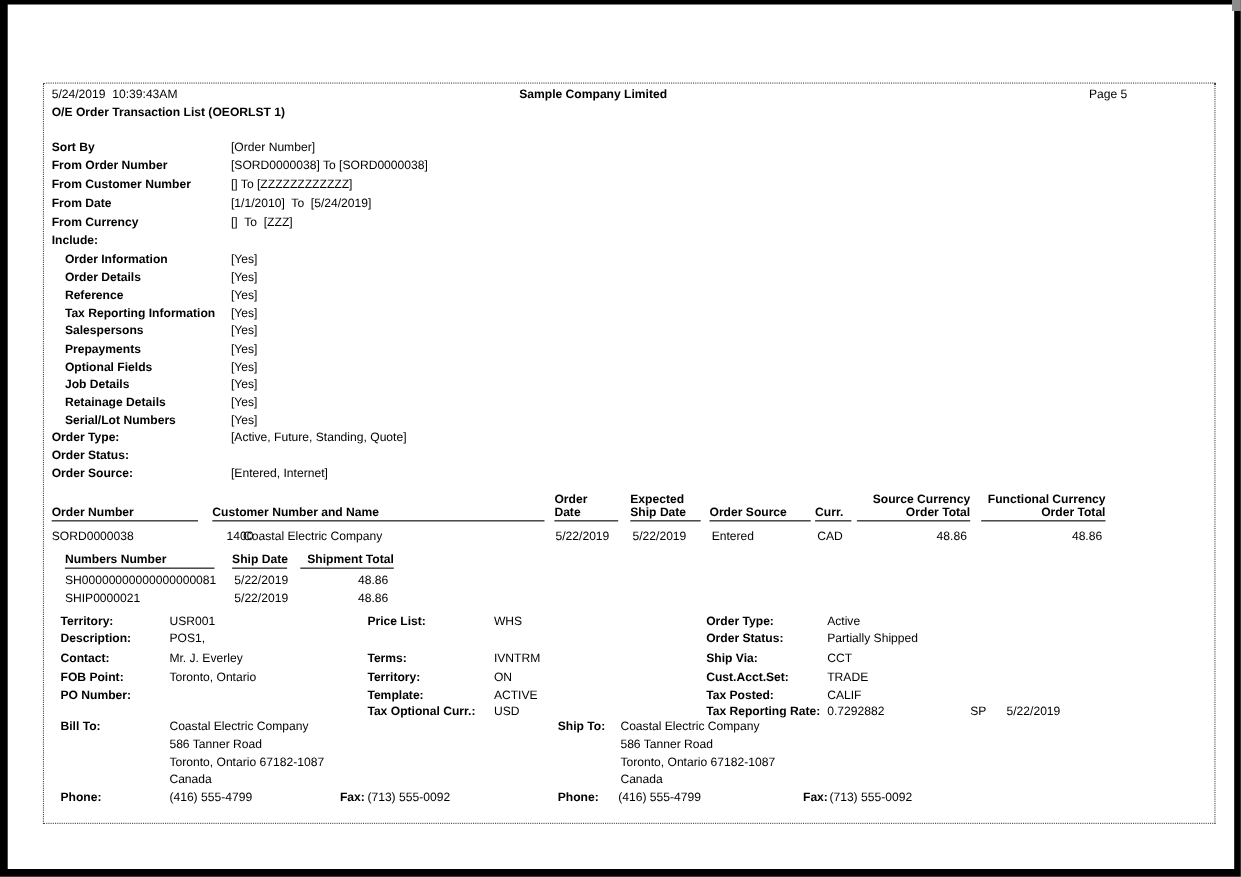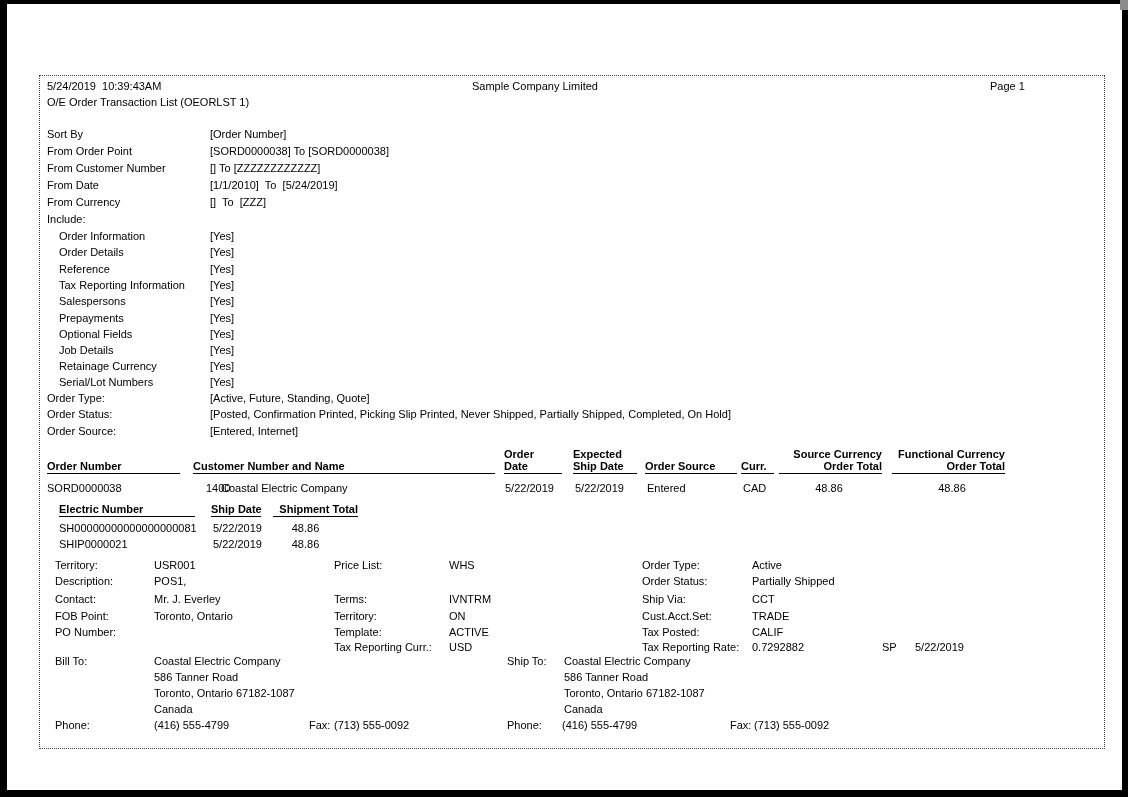--- a/index.html
+++ b/index.html
@@ -16,43 +16,43 @@
   }
   .scroll-corner {
     position:absolute; left:1120px; top:0; width:8px; height:10px;
     background:#8c8c8c; z-index:5;
   }
   .page {
     position:absolute; left:32px; top:71px; width:1066px; height:674px;
     box-sizing:border-box; border:1px dotted #444; background:#fff;
   }
   .t { position:absolute; font-size:11px; line-height:13px; white-space:pre; }
-  .b { font-weight:normal; }
-  .r { text-align:center; }
+  .b { font-weight:bold; }
+  .r { text-align:right; }
   .hc {
     position:absolute; box-sizing:border-box; border-bottom:1px solid #000;
     font-weight:bold; font-size:11px; line-height:12px; white-space:pre;
     display:flex; flex-direction:column; justify-content:flex-end; padding-bottom:1px;
   }
   .hc.r { align-items:flex-end; text-align:center; }
 </style>
 </head>
 <body>
 
 <div class="outer-frame">
   <div class="page">
 
     <div class="t" style="left:7px;top:4px">5/24/2019  10:39:43AM</div>
     <div class="t b" style="left:432px;top:4px">Sample Company Limited</div>
-    <div class="t" style="left:950px;top:4px">Page 1</div>
+    <div class="t" style="left:950px;top:4px">Page 5</div>
     <div class="t b" style="left:7px;top:20px">O/E Order Transaction List (OEORLST 1)</div>
 
     <div class="t b" style="left:7px;top:52px">Sort By</div>
     <div class="t" style="left:170px;top:52px">[Order Number]</div>
-    <div class="t b" style="left:7px;top:69px">From Order Point</div>
+    <div class="t b" style="left:7px;top:69px">From Order Number</div>
     <div class="t" style="left:170px;top:69px">[SORD0000038] To [SORD0000038]</div>
     <div class="t b" style="left:7px;top:86px">From Customer Number</div>
     <div class="t" style="left:170px;top:86px">[] To [ZZZZZZZZZZZZ]</div>
     <div class="t b" style="left:7px;top:103px">From Date</div>
     <div class="t" style="left:170px;top:103px">[1/1/2010]  To  [5/24/2019]</div>
     <div class="t b" style="left:7px;top:120px">From Currency</div>
     <div class="t" style="left:170px;top:120px">[]  To  [ZZZ]</div>
 
     <div class="t b" style="left:7px;top:137px">Include:</div>
     <div class="t b" style="left:19px;top:154px">Order Information</div>
@@ -64,29 +64,28 @@
     <div class="t b" style="left:19px;top:203px">Tax Reporting Information</div>
     <div class="t" style="left:170px;top:203px">[Yes]</div>
     <div class="t b" style="left:19px;top:219px">Salespersons</div>
     <div class="t" style="left:170px;top:219px">[Yes]</div>
     <div class="t b" style="left:19px;top:236px">Prepayments</div>
     <div class="t" style="left:170px;top:236px">[Yes]</div>
     <div class="t b" style="left:19px;top:252px">Optional Fields</div>
     <div class="t" style="left:170px;top:252px">[Yes]</div>
     <div class="t b" style="left:19px;top:268px">Job Details</div>
     <div class="t" style="left:170px;top:268px">[Yes]</div>
-    <div class="t b" style="left:19px;top:284px">Retainage Currency</div>
+    <div class="t b" style="left:19px;top:284px">Retainage Details</div>
     <div class="t" style="left:170px;top:284px">[Yes]</div>
     <div class="t b" style="left:19px;top:300px">Serial/Lot Numbers</div>
     <div class="t" style="left:170px;top:300px">[Yes]</div>
 
     <div class="t b" style="left:7px;top:316px">Order Type:</div>
     <div class="t" style="left:170px;top:316px">[Active, Future, Standing, Quote]</div>
     <div class="t b" style="left:7px;top:332px">Order Status:</div>
-    <div class="t" style="left:170px;top:332px">[Posted, Confirmation Printed, Picking Slip Printed, Never Shipped, Partially Shipped, Completed, On Hold]</div>
     <div class="t b" style="left:7px;top:349px">Order Source:</div>
     <div class="t" style="left:170px;top:349px">[Entered, Internet]</div>
 
     <div class="hc" style="left:153px;top:368px;width:302px;height:30px"><span>Customer Number and Name</span></div>
     <div class="hc" style="left:7px;top:368px;width:133px;height:30px"><span>Order Number</span></div>
     <div class="hc" style="left:464px;top:368px;width:58px;height:30px"><span>Order</span><span>Date</span></div>
     <div class="hc" style="left:533px;top:368px;width:64px;height:30px"><span>Expected</span><span>Ship Date</span></div>
     <div class="hc" style="left:605px;top:368px;width:92px;height:30px"><span>Order Source</span></div>
     <div class="hc" style="left:701px;top:368px;width:33px;height:30px"><span>Curr.</span></div>
     <div class="hc r" style="left:739px;top:368px;width:103px;height:30px"><span>Source Currency</span><span>Order Total</span></div>
@@ -95,21 +94,21 @@
     <div class="t" style="left:7px;top:406px">SORD0000038</div>
     <div class="t" style="left:166px;top:406px">1400</div>
     <div class="t" style="left:181px;top:406px">Coastal Electric Company</div>
     <div class="t" style="left:465px;top:406px">5/22/2019</div>
     <div class="t" style="left:535px;top:406px">5/22/2019</div>
     <div class="t" style="left:607px;top:406px">Entered</div>
     <div class="t" style="left:703px;top:406px">CAD</div>
     <div class="t r" style="left:739px;top:406px;width:100px">48.86</div>
     <div class="t r" style="left:862px;top:406px;width:100px">48.86</div>
 
-    <div class="hc" style="left:19px;top:426px;width:136px;height:15px"><span>Electric Number</span></div>
+    <div class="hc" style="left:19px;top:426px;width:136px;height:15px"><span>Numbers Number</span></div>
     <div class="hc" style="left:171px;top:426px;width:50px;height:15px"><span>Ship Date</span></div>
     <div class="hc r" style="left:233px;top:426px;width:85px;height:15px"><span>Shipment Total</span></div>
 
     <div class="t" style="left:19px;top:446px">SH00000000000000000081</div>
     <div class="t" style="left:173px;top:446px">5/22/2019</div>
     <div class="t r" style="left:218px;top:446px;width:95px">48.86</div>
     <div class="t" style="left:19px;top:462px">SHIP0000021</div>
     <div class="t" style="left:173px;top:462px">5/22/2019</div>
     <div class="t r" style="left:218px;top:462px;width:95px">48.86</div>
 
@@ -125,21 +124,21 @@
     <div class="t" style="left:114px;top:550px"></div>
 
     <div class="t b" style="left:294px;top:483px">Price List:</div>
     <div class="t" style="left:409px;top:483px">WHS</div>
     <div class="t b" style="left:294px;top:517px">Terms:</div>
     <div class="t" style="left:409px;top:517px">IVNTRM</div>
     <div class="t b" style="left:294px;top:534px">Territory:</div>
     <div class="t" style="left:409px;top:534px">ON</div>
     <div class="t b" style="left:294px;top:550px">Template:</div>
     <div class="t" style="left:409px;top:550px">ACTIVE</div>
-    <div class="t b" style="left:294px;top:565px">Tax Reporting Curr.:</div>
+    <div class="t b" style="left:294px;top:565px">Tax Optional Curr.:</div>
     <div class="t" style="left:409px;top:565px">USD</div>
 
     <div class="t b" style="left:602px;top:483px">Order Type:</div>
     <div class="t" style="left:712px;top:483px">Active</div>
     <div class="t b" style="left:602px;top:499px">Order Status:</div>
     <div class="t" style="left:712px;top:499px">Partially Shipped</div>
     <div class="t b" style="left:602px;top:517px">Ship Via:</div>
     <div class="t" style="left:712px;top:517px">CCT</div>
     <div class="t b" style="left:602px;top:534px">Cust.Acct.Set:</div>
     <div class="t" style="left:712px;top:534px">TRADE</div>

